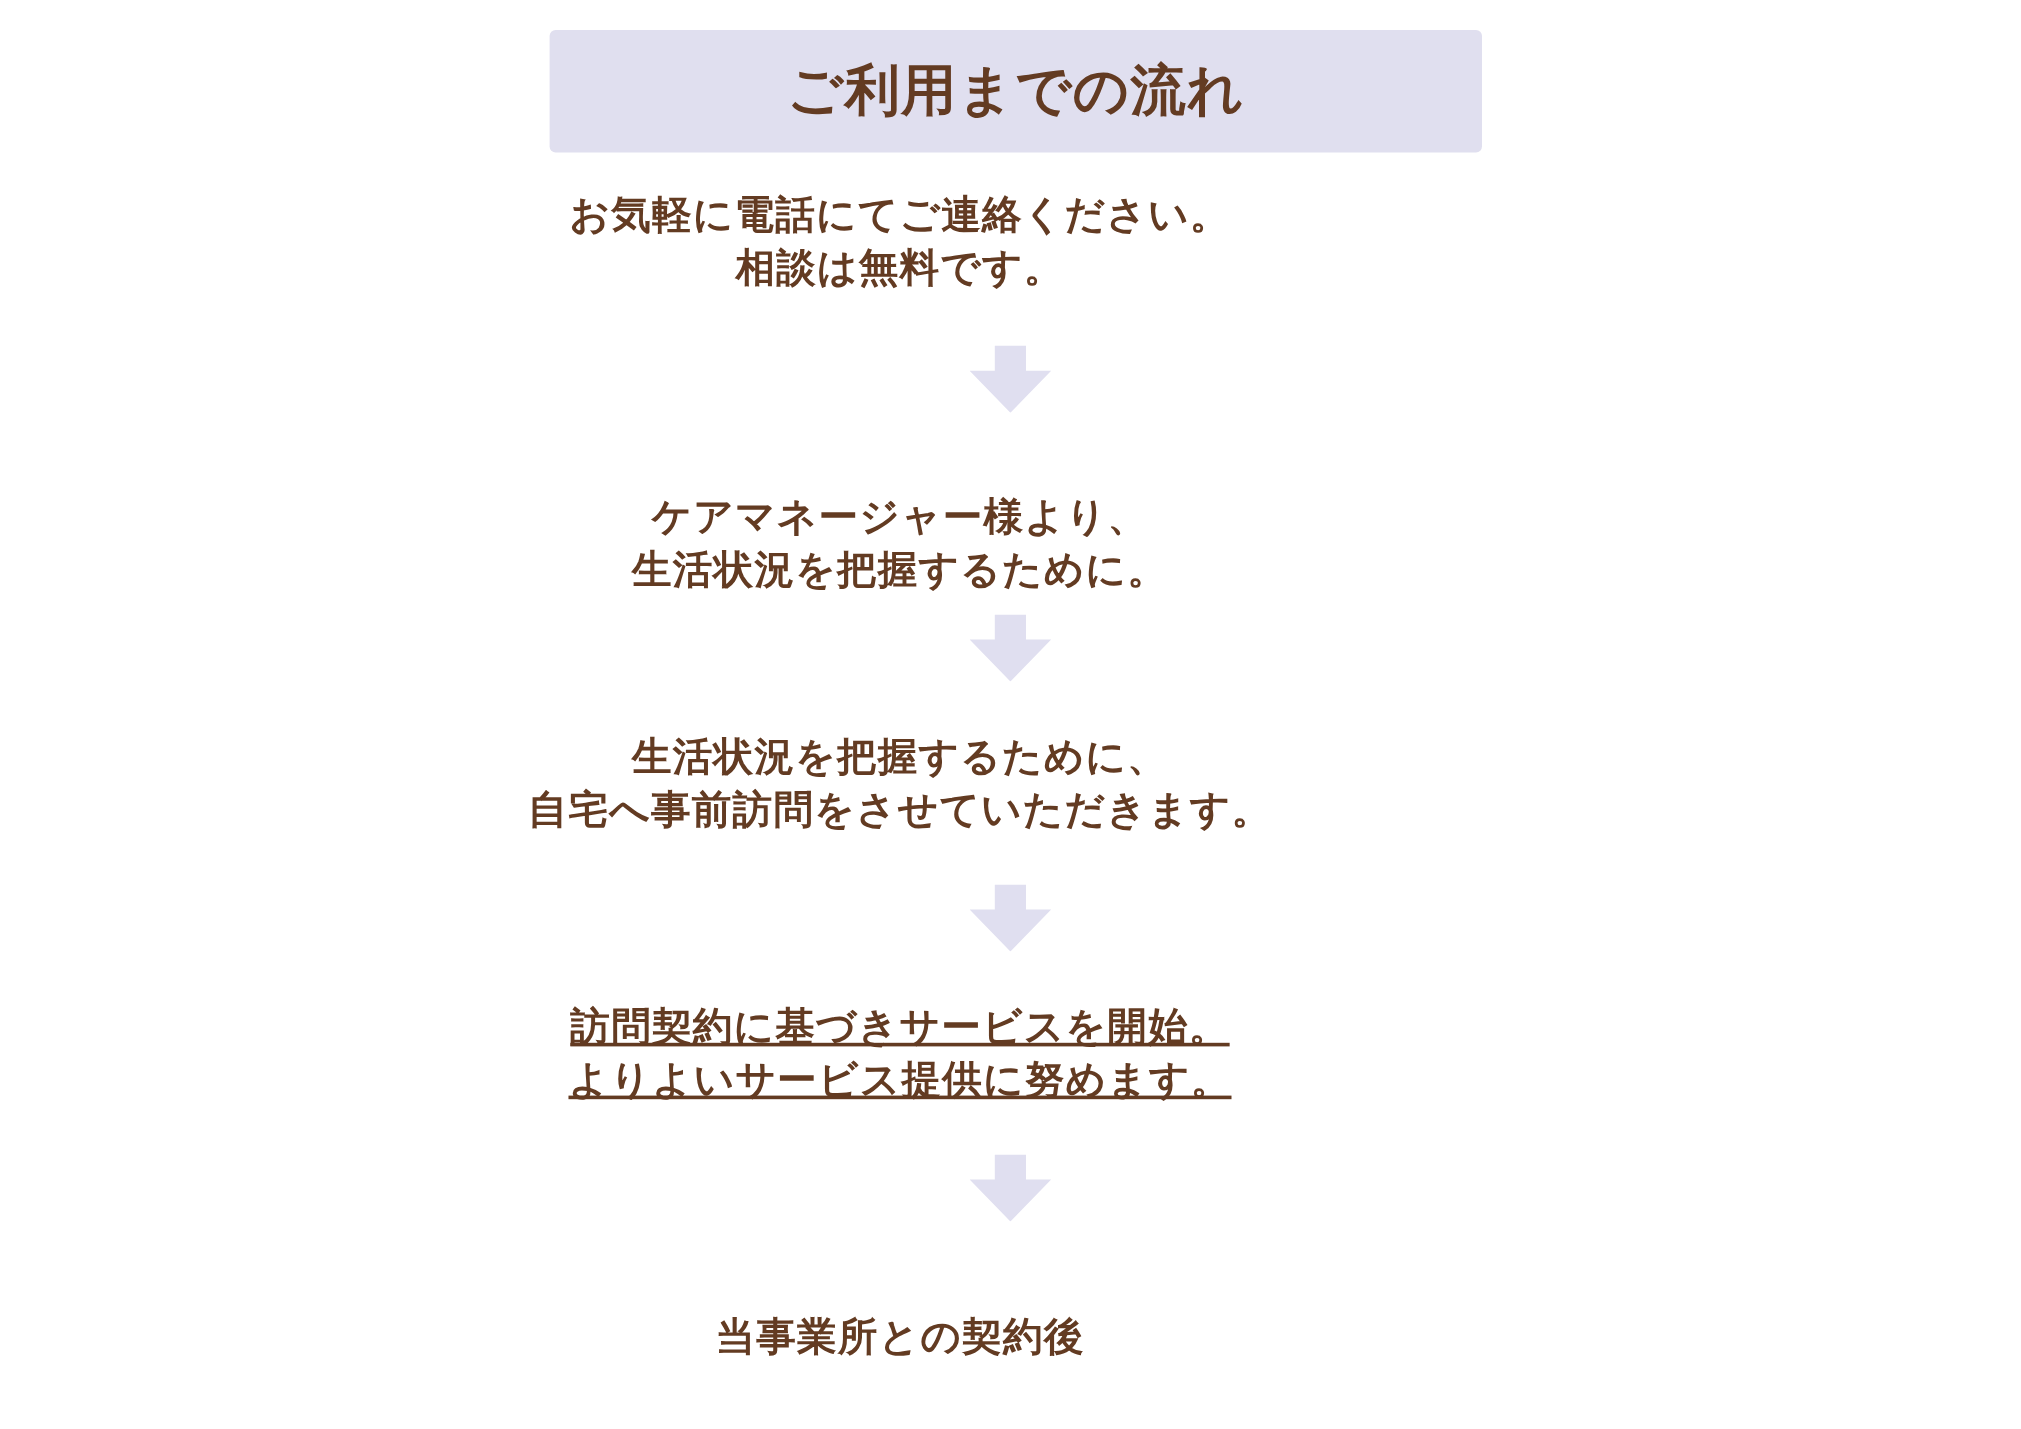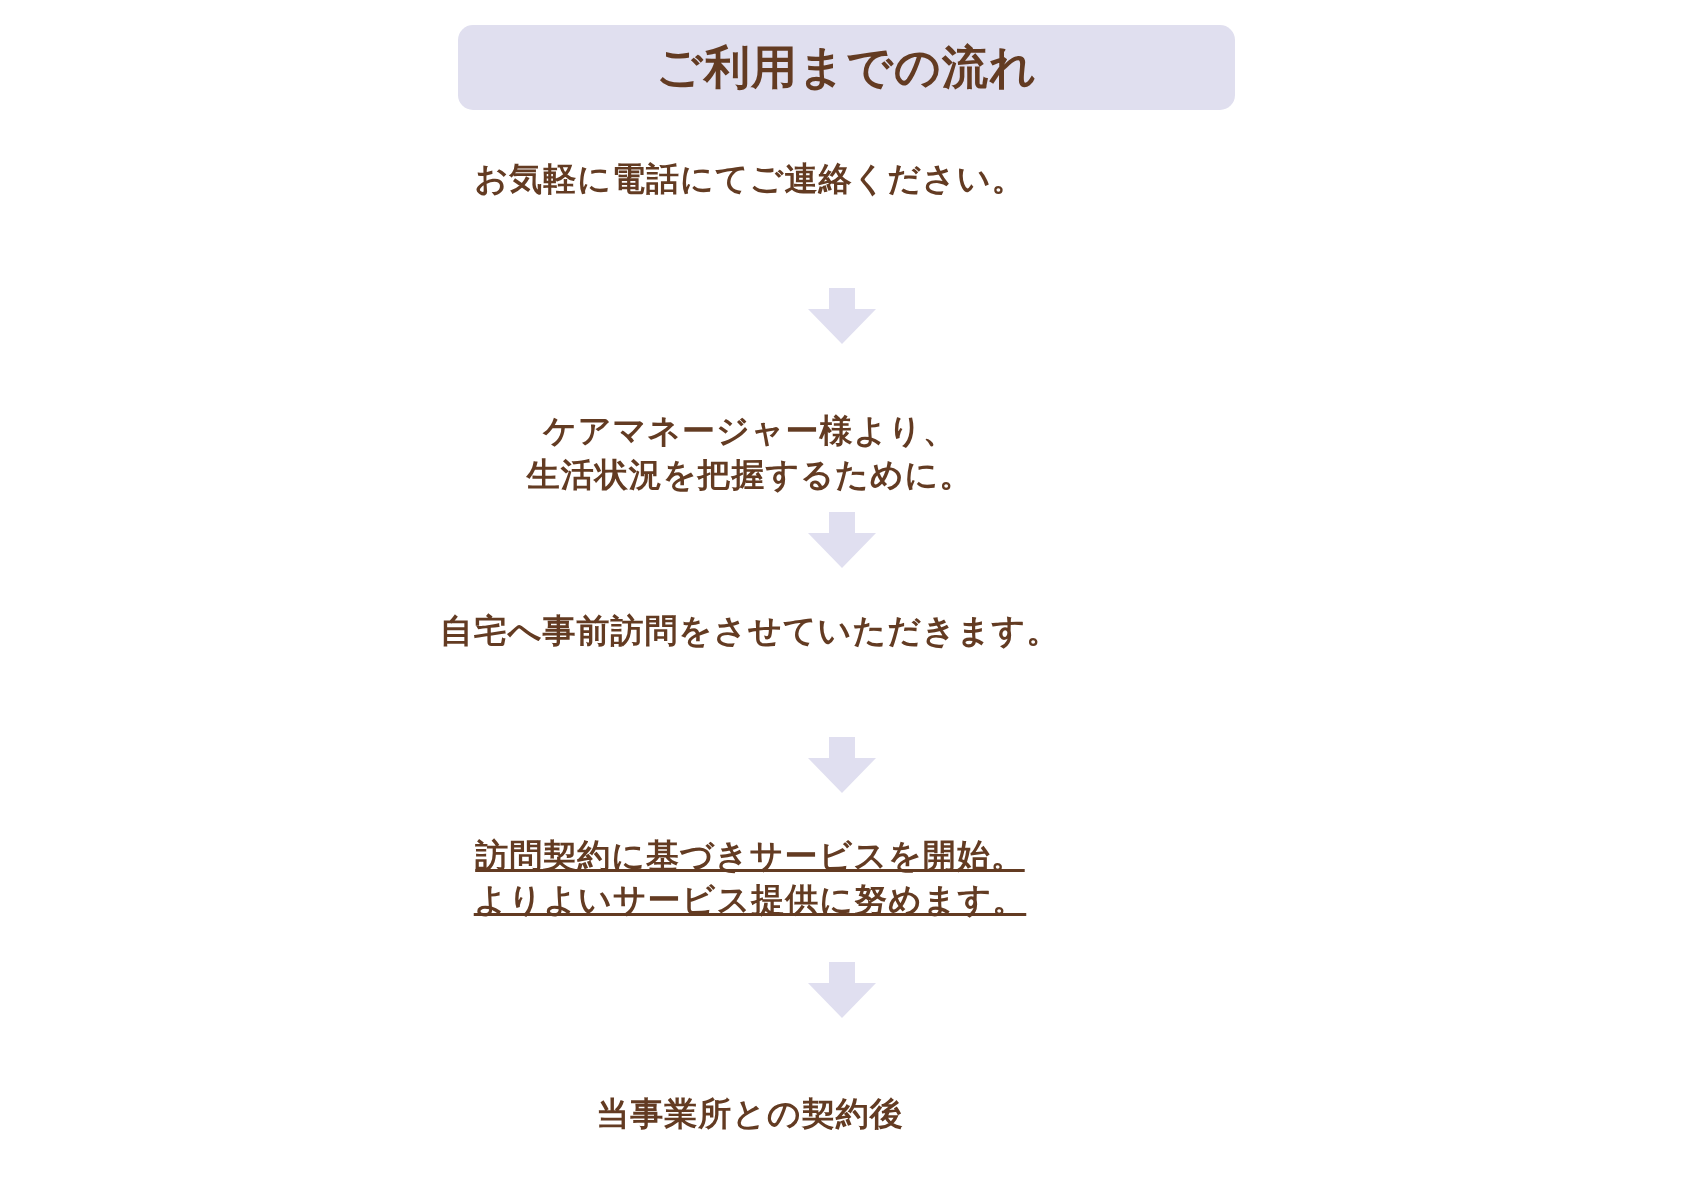--- a/index.html
+++ b/index.html
@@ -1,56 +1,58 @@
 <!DOCTYPE html>
 <html><head>
 <meta charset="utf-8">
 <style>
   html, body { margin:0; padding:0; background:#ffffff; }
   body { width:1684px; height:1191px; position:relative; overflow:hidden;
          font-family:"DejaVu Sans", sans-serif; color:#633b22; }
-  .header { position:absolute; left:458px; top:25px; width:777px; height:85px;
-            background:#e0dfef; border-radius:15px; display:flex;
+  .header { position:absolute; left:458px; top:25px; width:777px; height:102px;
+            background:#e0dfef; border-radius:5px; display:flex;
             align-items:center; justify-content:center; }
   .header h1 { margin:0; font-size:46px; font-weight:bold; letter-spacing:1px; color:#633b22; }
   .step { position:absolute; left:0; width:1500px; text-align:center;
           font-size:33px; font-weight:bold; line-height:44px; letter-spacing:1px; }
   .step div { white-space:nowrap; }
   .arrow { position:absolute; left:808px; width:68px; height:56px; }
   .arrow svg { display:block; }
 </style>
 </head>
 <body>
 
 <div class="header">
   <h1>ご利用までの流れ</h1>
 </div>
 
 <div class="step" style="top:157px;">
   <div>お気軽に電話にてご連絡ください。</div>
+  <div>相談は無料です。</div>
 </div>
 
 <div class="arrow" style="top:288px;">
   <svg width="68" height="56" viewBox="0 0 68 56">
       <polygon points="21,0 47,0 47,21 68,21 34,56 0,21 21,21" fill="#e0dff0"></polygon>
     </svg>
 </div>
 
 <div class="step" style="top:382px;margin-top:27px;">
   <div>ケアマネージャー様より、</div>
   <div>生活状況を把握するために。</div>
 </div>
 
 <div class="arrow" style="top:512px;">
   <svg width="68" height="56" viewBox="0 0 68 56">
       <polygon points="21,0 47,0 47,21 68,21 34,56 0,21 21,21" fill="#e0dff0"></polygon>
     </svg>
 </div>
 
 <div class="step" style="top:609px;">
+  <div>生活状況を把握するために、</div>
   <div>自宅へ事前訪問をさせていただきます。</div>
 </div>
 
 <div class="arrow" style="top:737px;">
   <svg width="68" height="56" viewBox="0 0 68 56">
       <polygon points="21,0 47,0 47,21 68,21 34,56 0,21 21,21" fill="#e0dff0"></polygon>
     </svg>
 </div>
 
 <div class="step" style="top:834px;text-decoration:underline;">

